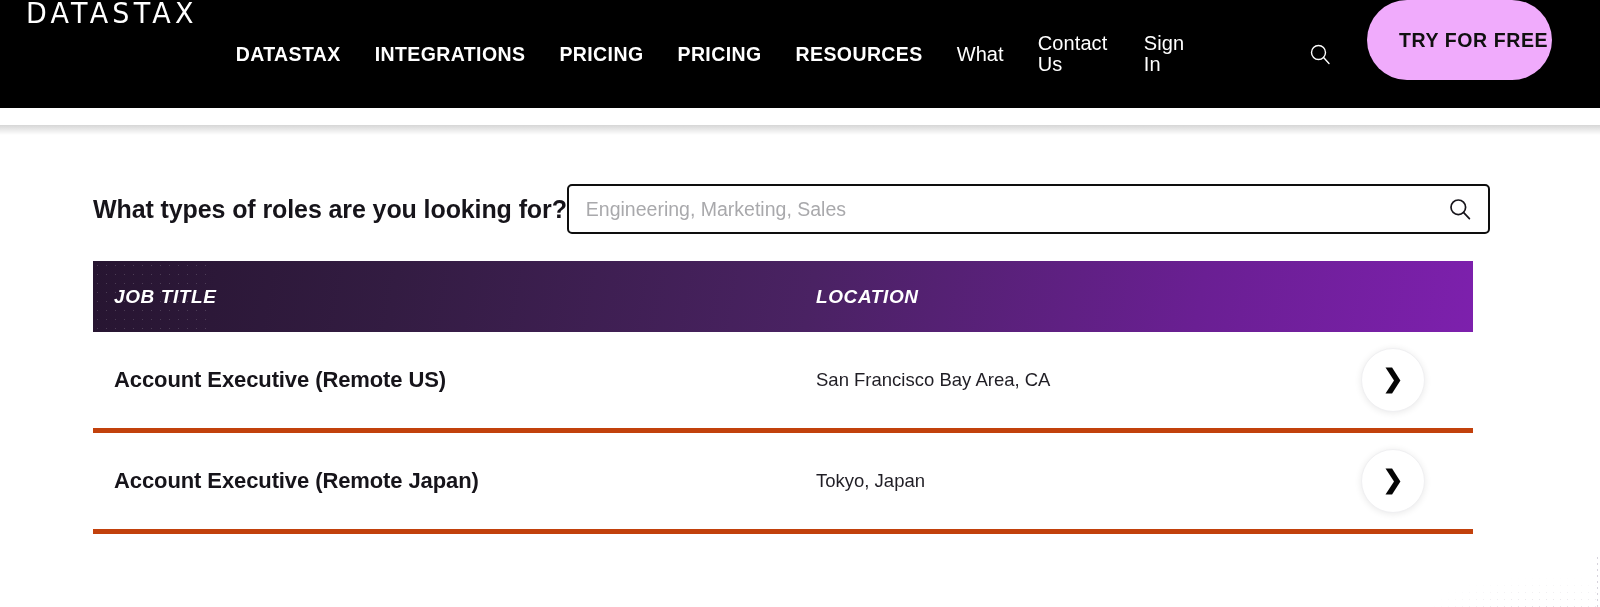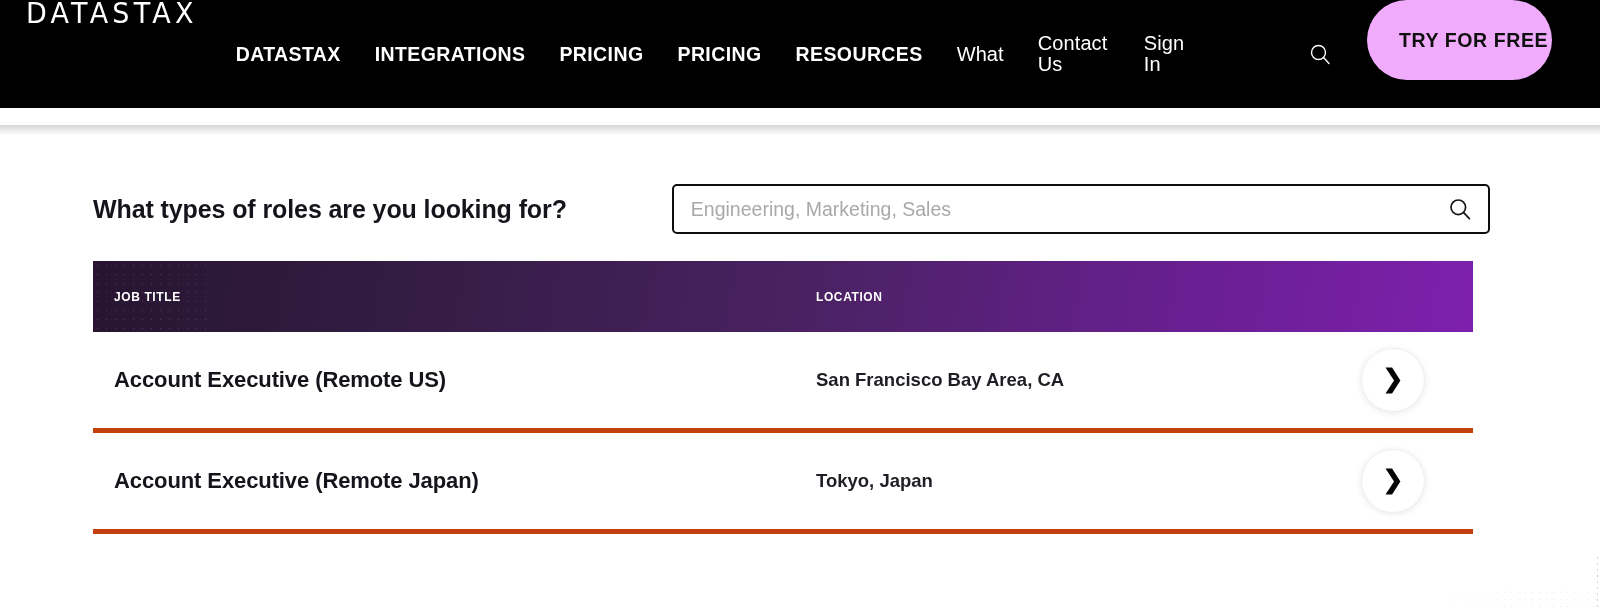--- a/index.html
+++ b/index.html
@@ -102,21 +102,20 @@
   }
   .search-heading {
     font-size: 25px;
     font-weight: 700;
     color: #16141a;
     letter-spacing: -0.1px;
     white-space: nowrap;
   }
   .search-box {
     position: relative;
-    margin-left: 105px;
     flex: 1;
     height: 50px;
     border: 2px solid #0e0e0e;
     border-radius: 5px;
     display: flex;
     align-items: center;
     padding: 0 48px 0 17px;
     background: #ffffff;
   }
   .search-box input {
@@ -156,25 +155,26 @@
     position: absolute;
     left: 0; top: 0;
     width: 120px; height: 71px;
     background-image: radial-gradient(circle, rgba(255,255,255,0.30) 0.8px, transparent 0.9px);
     background-size: 9px 9px;
     opacity: 0.55;
     pointer-events: none;
   }
   .th {
     color: #ffffff;
-    font-size: 12px;
+    font-size: 19px;
     font-weight: 700;
     letter-spacing: 0.6px;
     position: relative;
     z-index: 2;
+    font-style: italic;
   }
   .th-title { padding-left: 21px; width: 723px; }
   .th-location { }
 
   .table-row {
     display: flex;
     align-items: center;
     height: 101px;
     border-bottom: 5px solid #c2410c;
     cursor: pointer;
@@ -183,21 +183,21 @@
     padding-left: 21px;
     width: 723px;
     font-size: 22px;
     font-weight: 700;
     color: #16141a;
     letter-spacing: -0.1px;
   }
   .cell-location {
     width: 545px;
     font-size: 18.5px;
-    font-weight: 700;
+    font-weight: 400;
     color: #201e25;
   }
   .cell-action {
     flex: 1;
     display: flex;
     justify-content: flex-start;
   }
   .arrow-btn {
     width: 64px;
     height: 64px;

